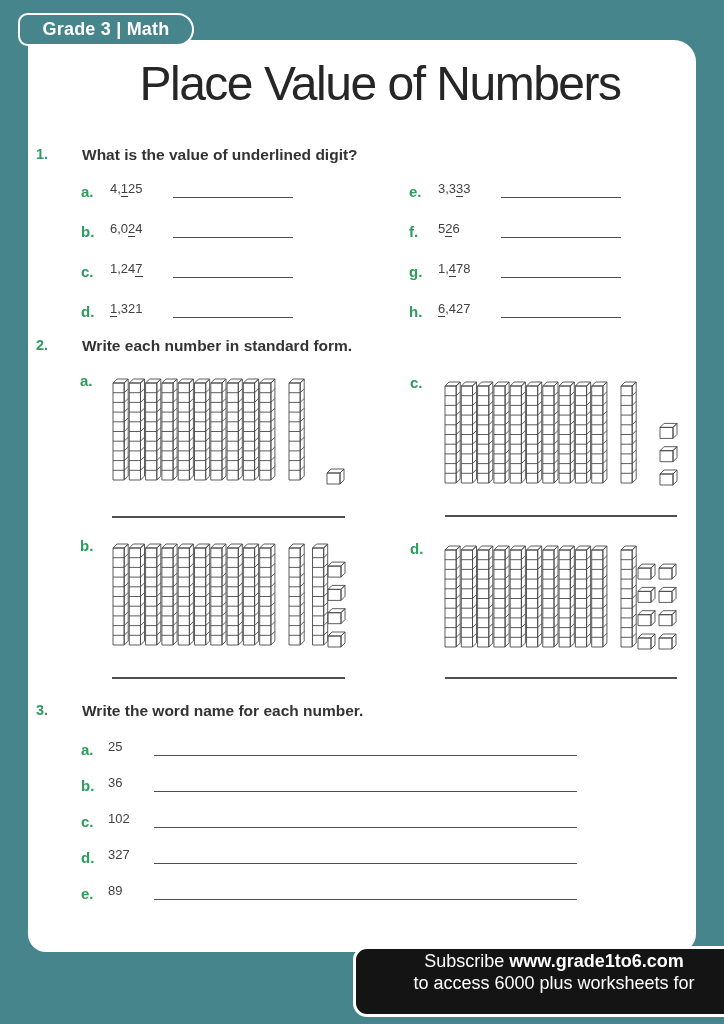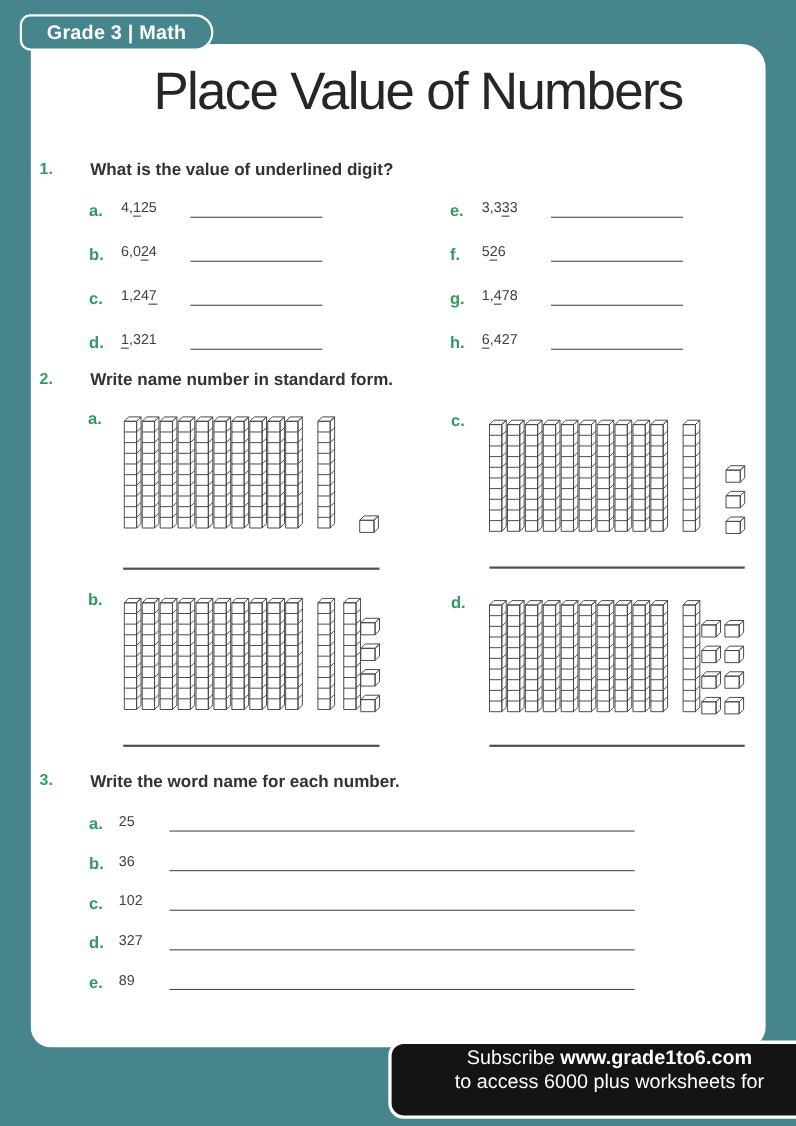--- a/index.html
+++ b/index.html
@@ -111,21 +111,21 @@
     <span class="blank"></span>
   </div>
   <div class="row q1-row" style="left:409px;top:301px;">
     <span class="item-label">h.</span>
     <span class="item-num"><span></span><span class="u">6</span><span>,427</span></span>
     <span class="blank"></span>
   </div>
 
   <div class="q-header" style="top:337px;">
     <span class="q-num">2.</span>
-    <span class="q-prompt">Write name number in standard form.</span>
+    <span class="q-prompt">Write each number in standard form.</span>
   </div>
 
   <span class="blocks-label" style="left:80px;top:372px;">a.</span>
   <div class="blocks" style="left:112px;top:374px;"><svg width="235" height="116" viewBox="0 0 235 116">
         <path d="M1,9 L5,5 L16.2,5 L12.2,9 Z M12.2,9 L16.2,5 L16.2,102 L12.2,106 Z M1,9 L12.2,9 L12.2,106 L1,106 Z M1,18.7 L12.2,18.7 M12.2,18.7 L16.2,14.7 M1,28.4 L12.2,28.4 M12.2,28.4 L16.2,24.4 M1,38.099999999999994 L12.2,38.099999999999994 M12.2,38.099999999999994 L16.2,34.099999999999994 M1,47.8 L12.2,47.8 M12.2,47.8 L16.2,43.8 M1,57.5 L12.2,57.5 M12.2,57.5 L16.2,53.5 M1,67.19999999999999 L12.2,67.19999999999999 M12.2,67.19999999999999 L16.2,63.199999999999996 M1,76.89999999999999 L12.2,76.89999999999999 M12.2,76.89999999999999 L16.2,72.89999999999999 M1,86.6 L12.2,86.6 M12.2,86.6 L16.2,82.6 M1,96.3 L12.2,96.3 M12.2,96.3 L16.2,92.3 M17.3,9 L21.3,5 L32.5,5 L28.5,9 Z M28.5,9 L32.5,5 L32.5,102 L28.5,106 Z M17.3,9 L28.5,9 L28.5,106 L17.3,106 Z M17.3,18.7 L28.5,18.7 M28.5,18.7 L32.5,14.7 M17.3,28.4 L28.5,28.4 M28.5,28.4 L32.5,24.4 M17.3,38.099999999999994 L28.5,38.099999999999994 M28.5,38.099999999999994 L32.5,34.099999999999994 M17.3,47.8 L28.5,47.8 M28.5,47.8 L32.5,43.8 M17.3,57.5 L28.5,57.5 M28.5,57.5 L32.5,53.5 M17.3,67.19999999999999 L28.5,67.19999999999999 M28.5,67.19999999999999 L32.5,63.199999999999996 M17.3,76.89999999999999 L28.5,76.89999999999999 M28.5,76.89999999999999 L32.5,72.89999999999999 M17.3,86.6 L28.5,86.6 M28.5,86.6 L32.5,82.6 M17.3,96.3 L28.5,96.3 M28.5,96.3 L32.5,92.3 M33.6,9 L37.6,5 L48.8,5 L44.8,9 Z M44.8,9 L48.8,5 L48.8,102 L44.8,106 Z M33.6,9 L44.8,9 L44.8,106 L33.6,106 Z M33.6,18.7 L44.8,18.7 M44.8,18.7 L48.8,14.7 M33.6,28.4 L44.8,28.4 M44.8,28.4 L48.8,24.4 M33.6,38.099999999999994 L44.8,38.099999999999994 M44.8,38.099999999999994 L48.8,34.099999999999994 M33.6,47.8 L44.8,47.8 M44.8,47.8 L48.8,43.8 M33.6,57.5 L44.8,57.5 M44.8,57.5 L48.8,53.5 M33.6,67.19999999999999 L44.8,67.19999999999999 M44.8,67.19999999999999 L48.8,63.199999999999996 M33.6,76.89999999999999 L44.8,76.89999999999999 M44.8,76.89999999999999 L48.8,72.89999999999999 M33.6,86.6 L44.8,86.6 M44.8,86.6 L48.8,82.6 M33.6,96.3 L44.8,96.3 M44.8,96.3 L48.8,92.3 M49.900000000000006,9 L53.900000000000006,5 L65.10000000000001,5 L61.10000000000001,9 Z M61.10000000000001,9 L65.10000000000001,5 L65.10000000000001,102 L61.10000000000001,106 Z M49.900000000000006,9 L61.10000000000001,9 L61.10000000000001,106 L49.900000000000006,106 Z M49.900000000000006,18.7 L61.10000000000001,18.7 M61.10000000000001,18.7 L65.10000000000001,14.7 M49.900000000000006,28.4 L61.10000000000001,28.4 M61.10000000000001,28.4 L65.10000000000001,24.4 M49.900000000000006,38.099999999999994 L61.10000000000001,38.099999999999994 M61.10000000000001,38.099999999999994 L65.10000000000001,34.099999999999994 M49.900000000000006,47.8 L61.10000000000001,47.8 M61.10000000000001,47.8 L65.10000000000001,43.8 M49.900000000000006,57.5 L61.10000000000001,57.5 M61.10000000000001,57.5 L65.10000000000001,53.5 M49.900000000000006,67.19999999999999 L61.10000000000001,67.19999999999999 M61.10000000000001,67.19999999999999 L65.10000000000001,63.199999999999996 M49.900000000000006,76.89999999999999 L61.10000000000001,76.89999999999999 M61.10000000000001,76.89999999999999 L65.10000000000001,72.89999999999999 M49.900000000000006,86.6 L61.10000000000001,86.6 M61.10000000000001,86.6 L65.10000000000001,82.6 M49.900000000000006,96.3 L61.10000000000001,96.3 M61.10000000000001,96.3 L65.10000000000001,92.3 M66.2,9 L70.2,5 L81.4,5 L77.4,9 Z M77.4,9 L81.4,5 L81.4,102 L77.4,106 Z M66.2,9 L77.4,9 L77.4,106 L66.2,106 Z M66.2,18.7 L77.4,18.7 M77.4,18.7 L81.4,14.7 M66.2,28.4 L77.4,28.4 M77.4,28.4 L81.4,24.4 M66.2,38.099999999999994 L77.4,38.099999999999994 M77.4,38.099999999999994 L81.4,34.099999999999994 M66.2,47.8 L77.4,47.8 M77.4,47.8 L81.4,43.8 M66.2,57.5 L77.4,57.5 M77.4,57.5 L81.4,53.5 M66.2,67.19999999999999 L77.4,67.19999999999999 M77.4,67.19999999999999 L81.4,63.199999999999996 M66.2,76.89999999999999 L77.4,76.89999999999999 M77.4,76.89999999999999 L81.4,72.89999999999999 M66.2,86.6 L77.4,86.6 M77.4,86.6 L81.4,82.6 M66.2,96.3 L77.4,96.3 M77.4,96.3 L81.4,92.3 M82.5,9 L86.5,5 L97.7,5 L93.7,9 Z M93.7,9 L97.7,5 L97.7,102 L93.7,106 Z M82.5,9 L93.7,9 L93.7,106 L82.5,106 Z M82.5,18.7 L93.7,18.7 M93.7,18.7 L97.7,14.7 M82.5,28.4 L93.7,28.4 M93.7,28.4 L97.7,24.4 M82.5,38.099999999999994 L93.7,38.099999999999994 M93.7,38.099999999999994 L97.7,34.099999999999994 M82.5,47.8 L93.7,47.8 M93.7,47.8 L97.7,43.8 M82.5,57.5 L93.7,57.5 M93.7,57.5 L97.7,53.5 M82.5,67.19999999999999 L93.7,67.19999999999999 M93.7,67.19999999999999 L97.7,63.199999999999996 M82.5,76.89999999999999 L93.7,76.89999999999999 M93.7,76.89999999999999 L97.7,72.89999999999999 M82.5,86.6 L93.7,86.6 M93.7,86.6 L97.7,82.6 M82.5,96.3 L93.7,96.3 M93.7,96.3 L97.7,92.3 M98.80000000000001,9 L102.80000000000001,5 L114.00000000000001,5 L110.00000000000001,9 Z M110.00000000000001,9 L114.00000000000001,5 L114.00000000000001,102 L110.00000000000001,106 Z M98.80000000000001,9 L110.00000000000001,9 L110.00000000000001,106 L98.80000000000001,106 Z M98.80000000000001,18.7 L110.00000000000001,18.7 M110.00000000000001,18.7 L114.00000000000001,14.7 M98.80000000000001,28.4 L110.00000000000001,28.4 M110.00000000000001,28.4 L114.00000000000001,24.4 M98.80000000000001,38.099999999999994 L110.00000000000001,38.099999999999994 M110.00000000000001,38.099999999999994 L114.00000000000001,34.099999999999994 M98.80000000000001,47.8 L110.00000000000001,47.8 M110.00000000000001,47.8 L114.00000000000001,43.8 M98.80000000000001,57.5 L110.00000000000001,57.5 M110.00000000000001,57.5 L114.00000000000001,53.5 M98.80000000000001,67.19999999999999 L110.00000000000001,67.19999999999999 M110.00000000000001,67.19999999999999 L114.00000000000001,63.199999999999996 M98.80000000000001,76.89999999999999 L110.00000000000001,76.89999999999999 M110.00000000000001,76.89999999999999 L114.00000000000001,72.89999999999999 M98.80000000000001,86.6 L110.00000000000001,86.6 M110.00000000000001,86.6 L114.00000000000001,82.6 M98.80000000000001,96.3 L110.00000000000001,96.3 M110.00000000000001,96.3 L114.00000000000001,92.3 M115.10000000000001,9 L119.10000000000001,5 L130.3,5 L126.30000000000001,9 Z M126.30000000000001,9 L130.3,5 L130.3,102 L126.30000000000001,106 Z M115.10000000000001,9 L126.30000000000001,9 L126.30000000000001,106 L115.10000000000001,106 Z M115.10000000000001,18.7 L126.30000000000001,18.7 M126.30000000000001,18.7 L130.3,14.7 M115.10000000000001,28.4 L126.30000000000001,28.4 M126.30000000000001,28.4 L130.3,24.4 M115.10000000000001,38.099999999999994 L126.30000000000001,38.099999999999994 M126.30000000000001,38.099999999999994 L130.3,34.099999999999994 M115.10000000000001,47.8 L126.30000000000001,47.8 M126.30000000000001,47.8 L130.3,43.8 M115.10000000000001,57.5 L126.30000000000001,57.5 M126.30000000000001,57.5 L130.3,53.5 M115.10000000000001,67.19999999999999 L126.30000000000001,67.19999999999999 M126.30000000000001,67.19999999999999 L130.3,63.199999999999996 M115.10000000000001,76.89999999999999 L126.30000000000001,76.89999999999999 M126.30000000000001,76.89999999999999 L130.3,72.89999999999999 M115.10000000000001,86.6 L126.30000000000001,86.6 M126.30000000000001,86.6 L130.3,82.6 M115.10000000000001,96.3 L126.30000000000001,96.3 M126.30000000000001,96.3 L130.3,92.3 M131.4,9 L135.4,5 L146.6,5 L142.6,9 Z M142.6,9 L146.6,5 L146.6,102 L142.6,106 Z M131.4,9 L142.6,9 L142.6,106 L131.4,106 Z M131.4,18.7 L142.6,18.7 M142.6,18.7 L146.6,14.7 M131.4,28.4 L142.6,28.4 M142.6,28.4 L146.6,24.4 M131.4,38.099999999999994 L142.6,38.099999999999994 M142.6,38.099999999999994 L146.6,34.099999999999994 M131.4,47.8 L142.6,47.8 M142.6,47.8 L146.6,43.8 M131.4,57.5 L142.6,57.5 M142.6,57.5 L146.6,53.5 M131.4,67.19999999999999 L142.6,67.19999999999999 M142.6,67.19999999999999 L146.6,63.199999999999996 M131.4,76.89999999999999 L142.6,76.89999999999999 M142.6,76.89999999999999 L146.6,72.89999999999999 M131.4,86.6 L142.6,86.6 M142.6,86.6 L146.6,82.6 M131.4,96.3 L142.6,96.3 M142.6,96.3 L146.6,92.3 M147.70000000000002,9 L151.70000000000002,5 L162.9,5 L158.9,9 Z M158.9,9 L162.9,5 L162.9,102 L158.9,106 Z M147.70000000000002,9 L158.9,9 L158.9,106 L147.70000000000002,106 Z M147.70000000000002,18.7 L158.9,18.7 M158.9,18.7 L162.9,14.7 M147.70000000000002,28.4 L158.9,28.4 M158.9,28.4 L162.9,24.4 M147.70000000000002,38.099999999999994 L158.9,38.099999999999994 M158.9,38.099999999999994 L162.9,34.099999999999994 M147.70000000000002,47.8 L158.9,47.8 M158.9,47.8 L162.9,43.8 M147.70000000000002,57.5 L158.9,57.5 M158.9,57.5 L162.9,53.5 M147.70000000000002,67.19999999999999 L158.9,67.19999999999999 M158.9,67.19999999999999 L162.9,63.199999999999996 M147.70000000000002,76.89999999999999 L158.9,76.89999999999999 M158.9,76.89999999999999 L162.9,72.89999999999999 M147.70000000000002,86.6 L158.9,86.6 M158.9,86.6 L162.9,82.6 M147.70000000000002,96.3 L158.9,96.3 M158.9,96.3 L162.9,92.3 M177,9 L181,5 L192.2,5 L188.2,9 Z M188.2,9 L192.2,5 L192.2,102 L188.2,106 Z M177,9 L188.2,9 L188.2,106 L177,106 Z M177,18.7 L188.2,18.7 M188.2,18.7 L192.2,14.7 M177,28.4 L188.2,28.4 M188.2,28.4 L192.2,24.4 M177,38.099999999999994 L188.2,38.099999999999994 M188.2,38.099999999999994 L192.2,34.099999999999994 M177,47.8 L188.2,47.8 M188.2,47.8 L192.2,43.8 M177,57.5 L188.2,57.5 M188.2,57.5 L192.2,53.5 M177,67.19999999999999 L188.2,67.19999999999999 M188.2,67.19999999999999 L192.2,63.199999999999996 M177,76.89999999999999 L188.2,76.89999999999999 M188.2,76.89999999999999 L192.2,72.89999999999999 M177,86.6 L188.2,86.6 M188.2,86.6 L192.2,82.6 M177,96.3 L188.2,96.3 M188.2,96.3 L192.2,92.3 M215,99 L219,95 L232,95 L228,99 Z M228,99 L232,95 L232,106 L228,110 Z M215,99 L228,99 L228,110 L215,110 Z " fill="#ffffff" stroke="#4a4a4a" stroke-width="0.9" stroke-linejoin="round"></path>
       </svg></div>
   <div class="blocks-line" style="left:112px;top:516px;width:233px;"></div>
 
   <span class="blocks-label" style="left:410px;top:374px;">c.</span>
   <div class="blocks" style="left:444px;top:377px;"><svg width="235" height="116" viewBox="0 0 235 116">

